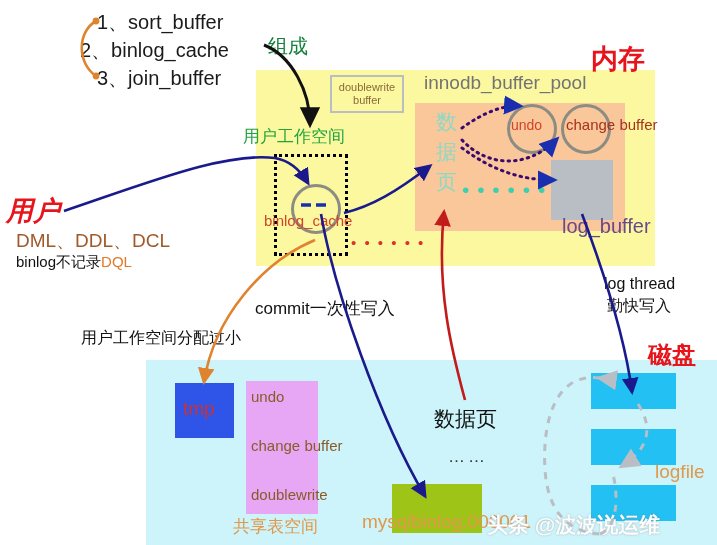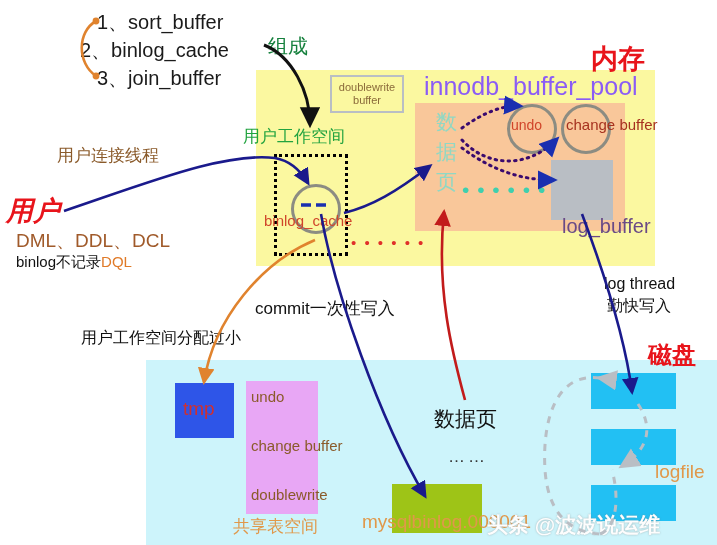--- a/index.html
+++ b/index.html
@@ -33,21 +33,21 @@
   .circ{border-radius:50%;border:3px solid #8c8c82;}
   .c-undo{left:507px;top:104px;width:44px;height:44px;}
   .c-chg{left:561px;top:104px;width:44px;height:44px;}
   .c-binlog{left:291px;top:184px;width:44px;height:44px;}
 
   
   .t{white-space:nowrap;line-height:1.05;}
   .list-item{font-size:20px;color:#1a1a1a;}
   .zucheng{font-size:20px;color:#15803d;}
   .neicun{font-size:27px;font-weight:bold;color:#e8141b;}
-  .ibp-label{font-size:25px;color:#8b5cf6;text-align:right;}
+  .ibp-label{font-size:19px;color:#737373;text-align:right;}
   .dw-text{font-size:11px;color:#8a6a3a;line-height:1.15;}
   .ws-label{font-size:17px;color:#22a33f;}
   .datapage-mem{font-size:21px;color:#8fd8c4;line-height:1.12;}
   .dots-teal{color:#3fcfae;letter-spacing:1px;}
   .undo-lbl{font-size:14px;color:#d0452a;}
   .chg-lbl{font-size:15px;color:#a6321f;}
   .logbuf-lbl{font-size:20px;color:#6a4a86;margin-top:46px;}
   .binlogcache-lbl{font-size:15px;color:#d0452a;}
   .dots-red{font-size:15px;color:#e0302a;letter-spacing:2px;}
   .thread-lbl{font-size:17px;color:#8a5a2a;}
@@ -108,21 +108,20 @@
   <div class="abs t datapage-mem" style="left:436px;top:170px;">页</div>
   <div class="abs t datapage-mem dots-teal" style="left:462px;top:178px;">• • • • • •</div>
 
   <div class="abs circ c-undo"></div>
   <div class="abs circ c-chg"></div>
   <div class="abs t undo-lbl" style="left:511px;top:118px;">undo</div>
   <div class="abs t chg-lbl" style="left:566px;top:117px;">change buffer</div>
 
   <div class="abs t logbuf-lbl" style="left:562px;top:170px;">log_buffer</div>
 
-  <div class="abs t thread-lbl" style="left:57px;top:147px;">用户连接线程</div>
   <div class="abs t yonghu" style="left:6px;top:197px;font-style:italic;">用户</div>
   <div class="abs t binlog-dql" style="left:16px;top:254px;"><span>binlog不记录</span><span class="dql">DQL</span></div>
   <div class="abs t dml" style="left:16px;top:231px;">DML、DDL、DCL</div>
 
   <div class="abs t commit-lbl" style="left:255px;top:300px;">commit一次性写入</div>
   <div class="abs t alloc-lbl" style="left:81px;top:330px;">用户工作空间分配过小</div>
   <div class="abs t logthread" style="left:604px;top:276px;">log thread</div>
   <div class="abs t cikuai" style="left:607px;top:298px;">勤快写入</div>
   <div class="abs t cipan" style="left:648px;top:322px;margin-top:20px;">磁盘</div>
 

